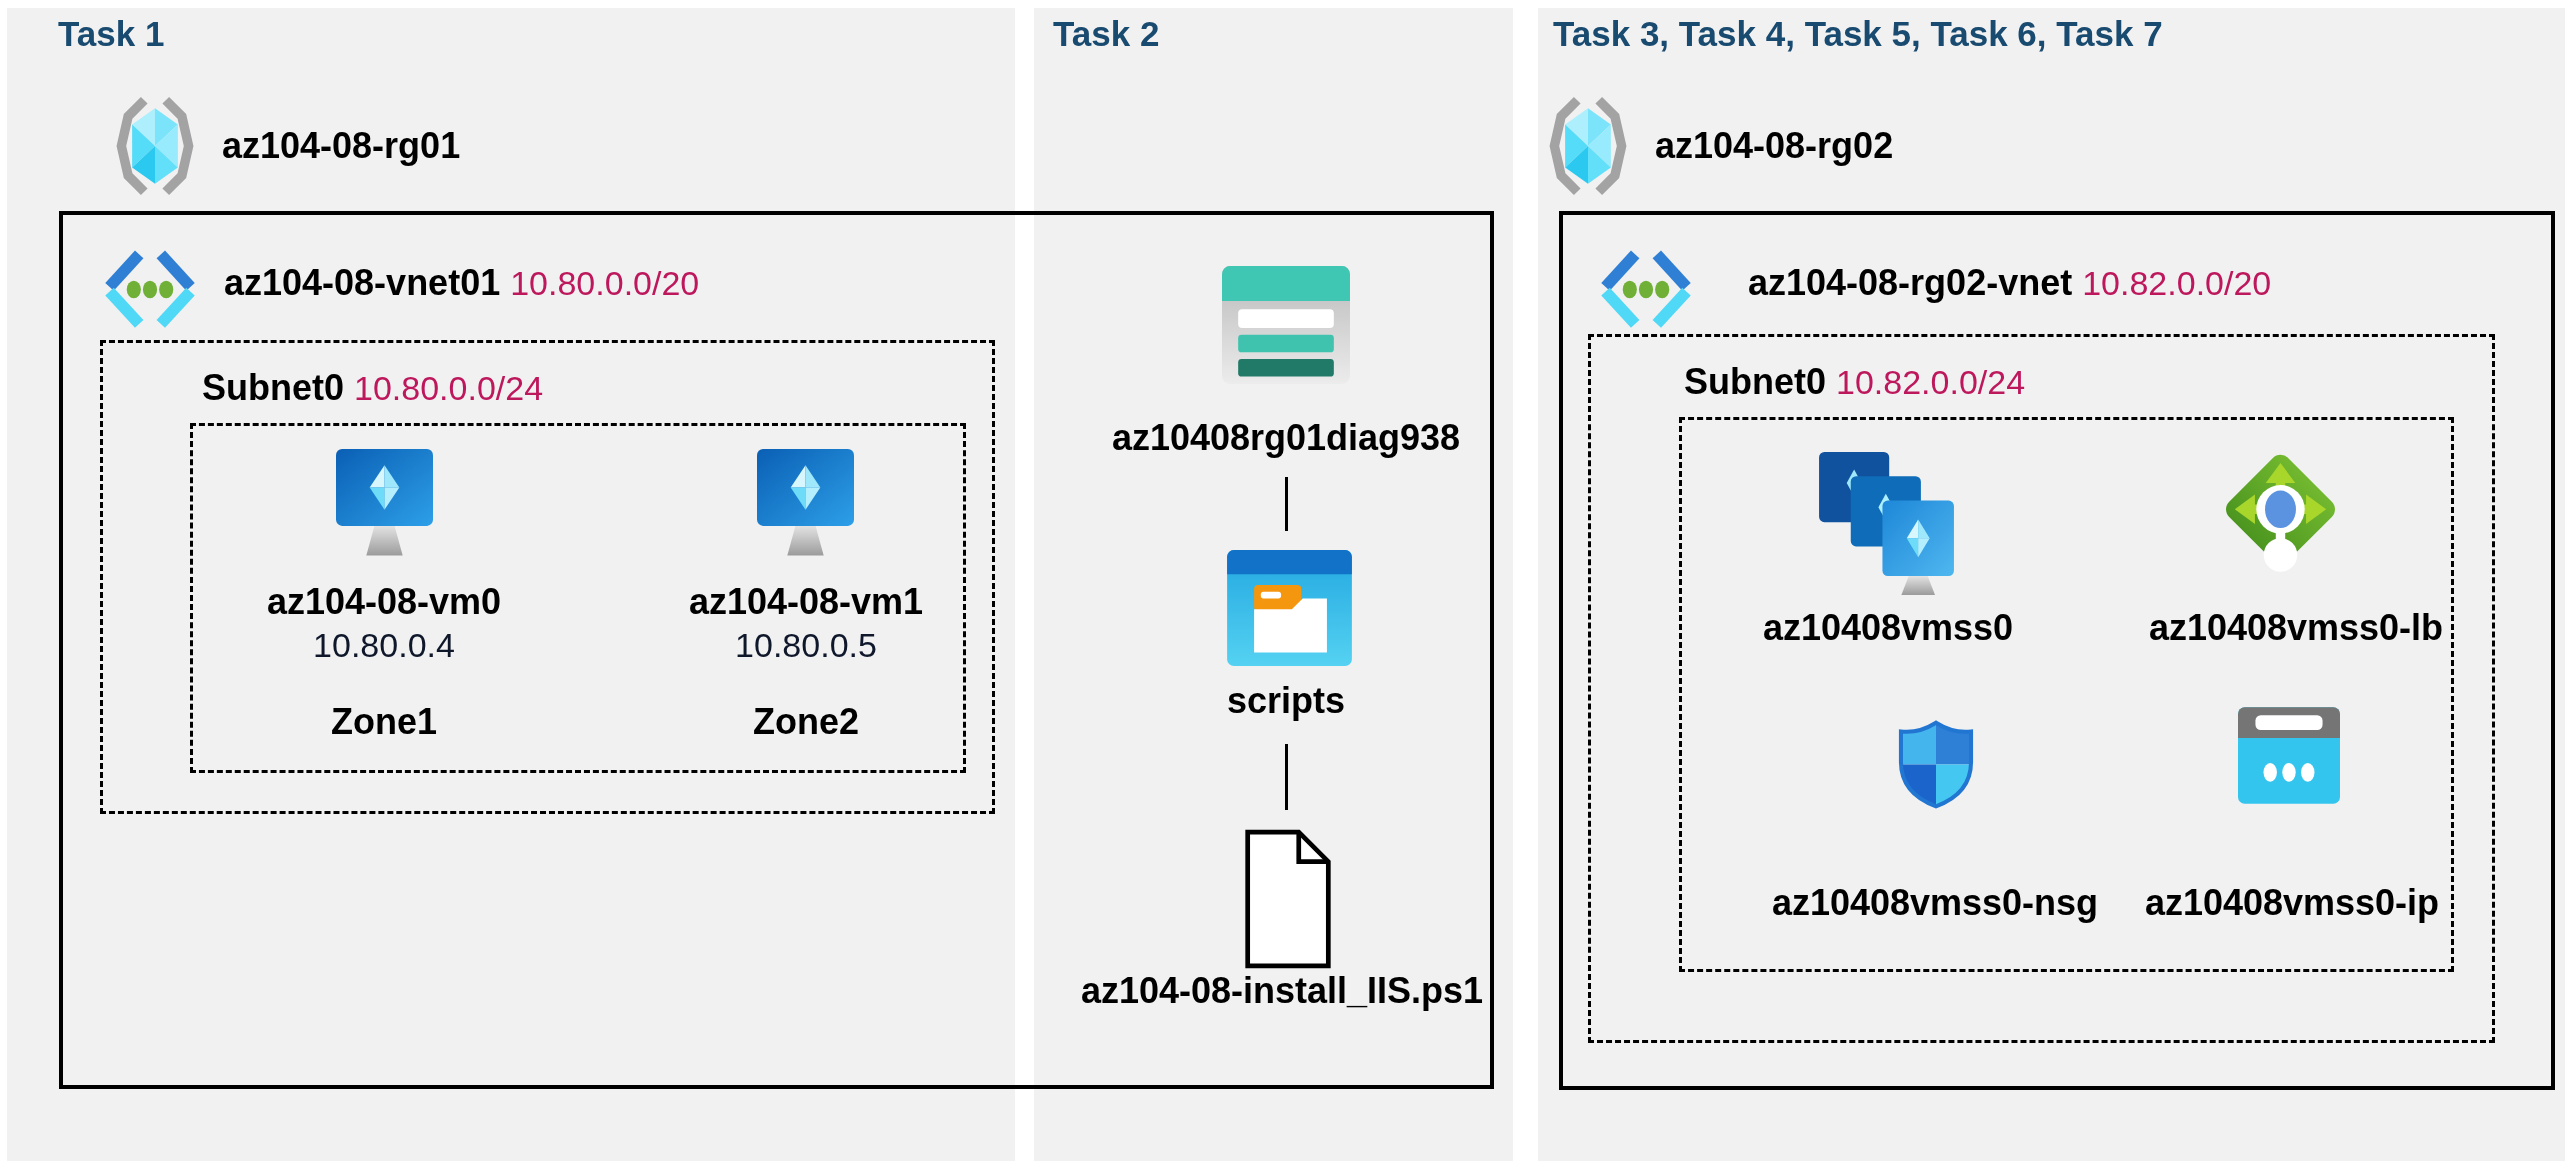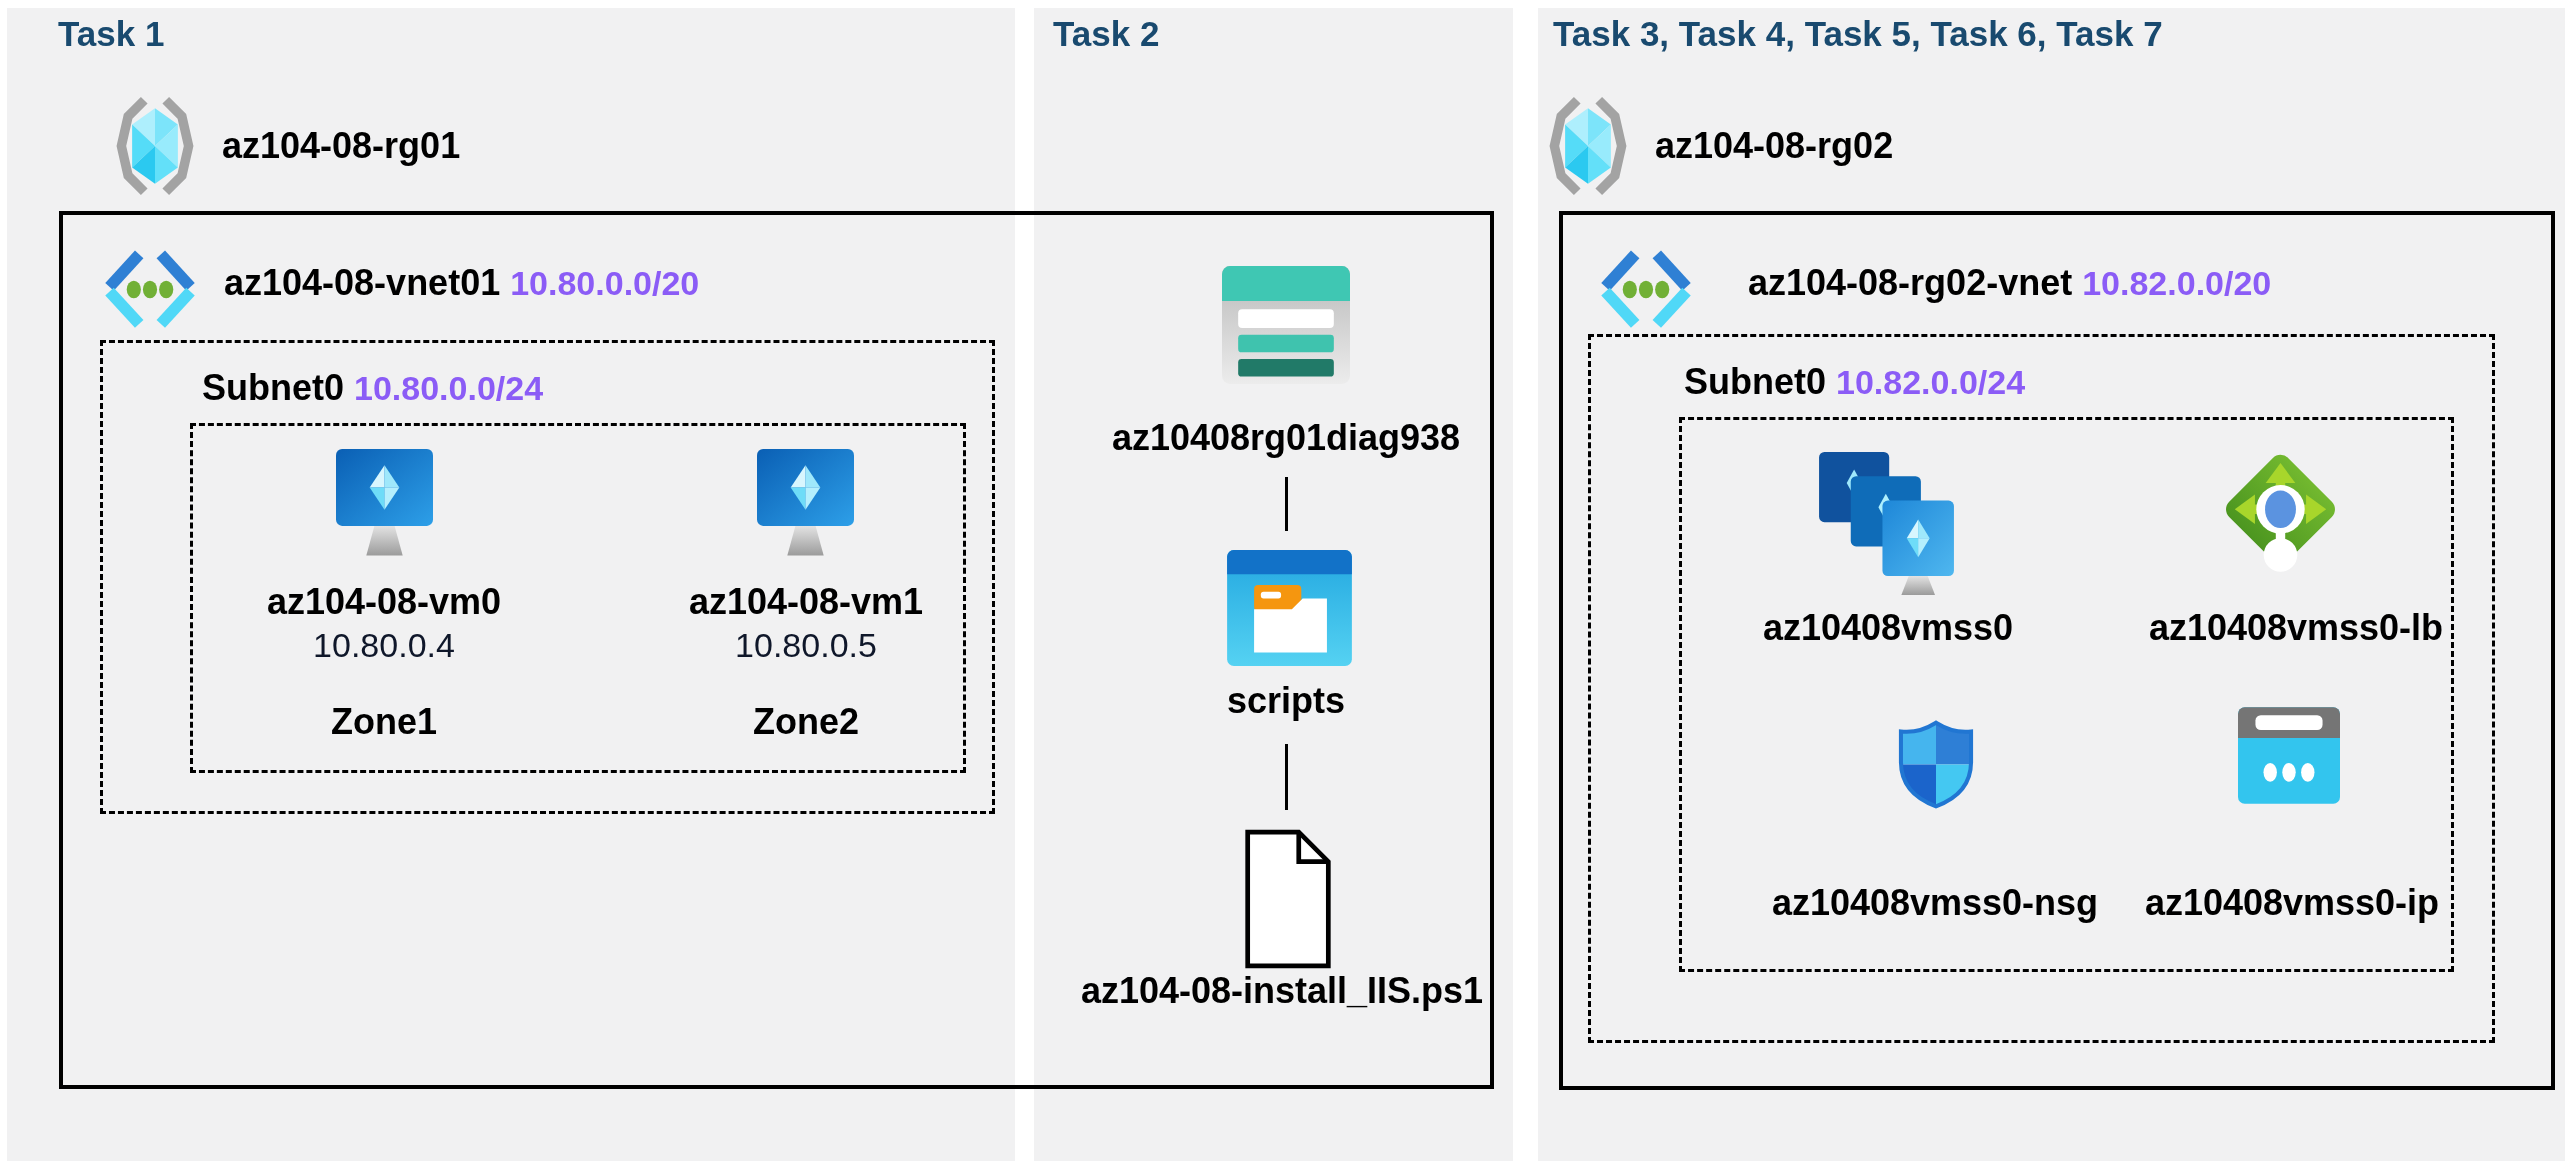--- a/index.html
+++ b/index.html
@@ -8,21 +8,21 @@
   .panel{position:absolute;background:#f1f1f2;}
   .heading{position:absolute;font-size:35px;font-weight:700;color:#194a6f;
            white-space:nowrap;line-height:1.15;}
   .solid-box{position:absolute;border:4px solid #000;box-sizing:border-box;}
   .dashed-box{position:absolute;border:3.4px dashed #000;box-sizing:border-box;}
   .lbl{position:absolute;font-size:36px;font-weight:700;color:#000;
        white-space:nowrap;line-height:1.15;}
   .ctr{transform:translateX(-50%);}
   .plain{position:absolute;font-size:34px;font-weight:400;color:#0f172a;
          white-space:nowrap;line-height:1.15;}
-  .cidr{font-weight:700;font-size:34px;color:#8b5cf6;}
+  .cidr{font-weight:400;font-size:34px;color:#be185d;}
   .conn{position:absolute;width:3.4px;background:#000;}
   .icon{position:absolute;line-height:0;}
 </style>
 </head>
 <body>
 
 <svg width="0" height="0" style="position:absolute">
   <defs>
     <linearGradient id="vmg" x1="0" y1="0" x2="1" y2="1">
       <stop offset="0" stop-color="#0a5fb4"></stop>

